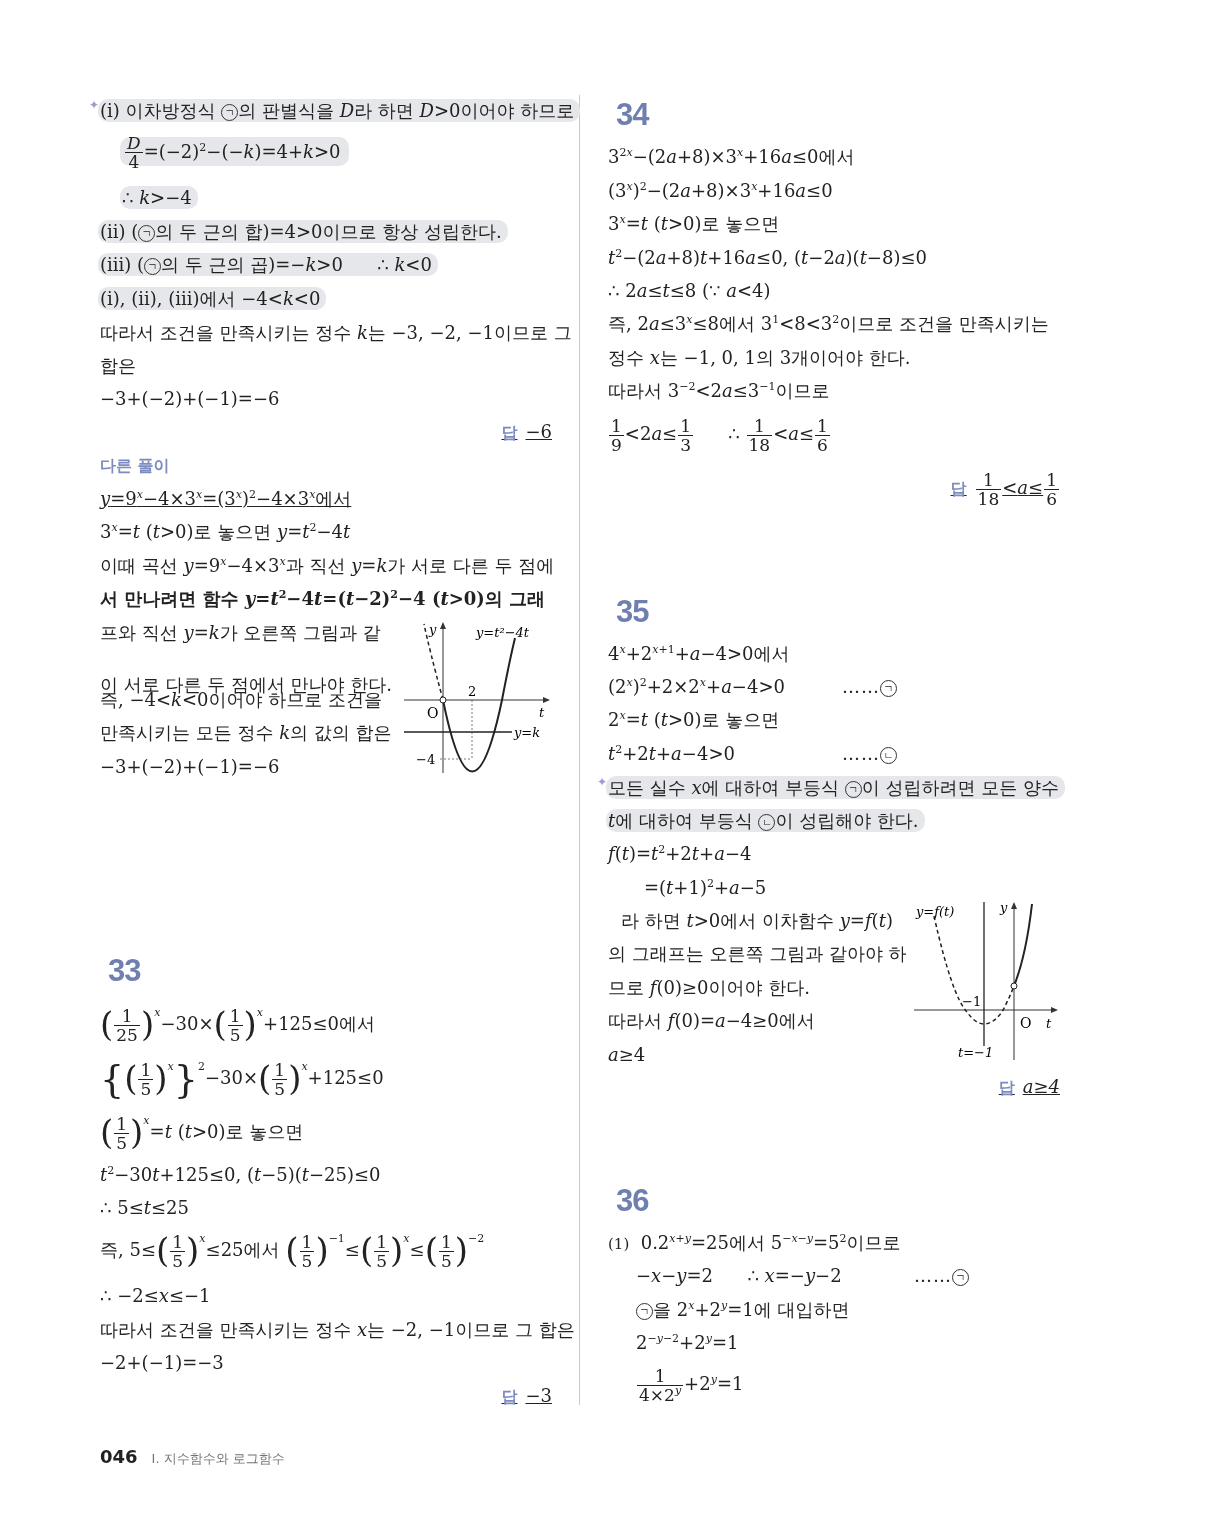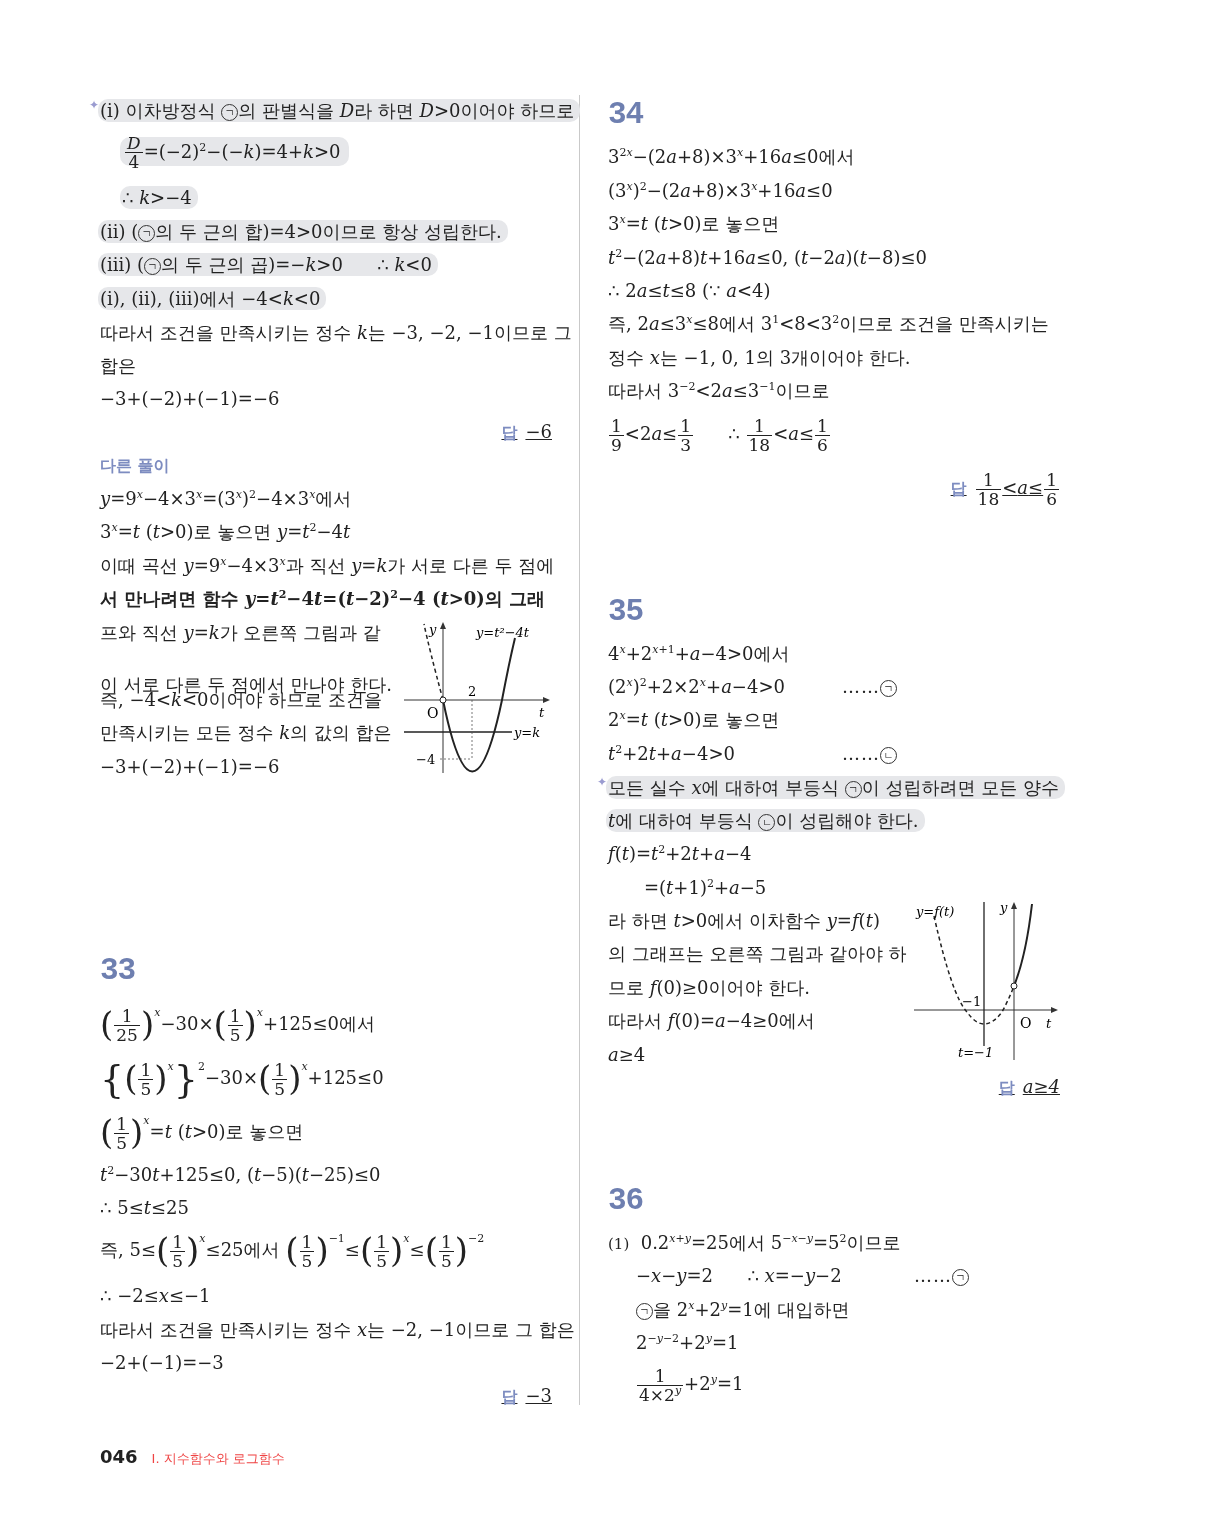--- a/index.html
+++ b/index.html
@@ -5,39 +5,39 @@
   html, body { margin:0; padding:0; background:#ffffff; }
   body { width:1211px; height:1535px; position:relative; overflow:hidden;
          font-family:"DejaVu Serif", serif; color:#222; }
   .col { position:absolute; top:0; }
   .col-left { left:100px; width:452px; }
   .col-right { left:608px; width:452px; }
   .divider { position:absolute; left:579px; top:95px; width:1px; height:1310px; background:#c9c9c9; }
   .line { position:absolute; left:0; font-size:18px; line-height:24px; white-space:nowrap; }
   .hl { background:#e6e7ea; border-radius:10px; padding:1px 6px 1px 2px; margin-left:-2px; }
   .sparkle { position:absolute; left:-9px; top:-6px; color:#9a9bd0; font-size:12px; }
-  .pnum { position:absolute; left:0; font-family:Liberation Mono, monospace; font-weight:bold;
+  .pnum { position:absolute; left:8px; font-family:Liberation Sans, sans-serif; font-weight:bold;
           font-size:31px; color:#6e7fb0; letter-spacing:-1px; }
   .subhead { position:absolute; left:0; font-family:"DejaVu Sans", sans-serif; font-weight:bold;
              font-size:16px; color:#7d8cc0; }
   .answer { position:absolute; right:0; font-size:18px; white-space:nowrap;text-decoration:underline; }
   .ans-label { font-family:"DejaVu Sans", sans-serif; color:#7d8cc0; font-weight:bold; font-size:16px; margin-right:8px; }
   i, .it { font-style:italic; }
   sup { font-size:11px; vertical-align:7px; line-height:0; }
   .frac { display:inline-block; vertical-align:middle; text-align:center; line-height:18px; font-size:17px; margin:0 1px; }
   .frac > span { display:block; padding:0 2px; }
   .frac > span.num { border-bottom:1px solid #222; }
   .paren { font-size:34px; line-height:0; vertical-align:-6px; font-weight:100; }
   .brace { font-size:38px; line-height:0; vertical-align:-8px; font-weight:100; }
   .circ { display:inline-block; width:15px; height:15px; border:1px solid #333; border-radius:50%;
           font-size:10px; line-height:15px; text-align:center; vertical-align:1px; font-family:"DejaVu Sans", sans-serif; }
   .dots { letter-spacing:1px; }
   .footer { position:absolute; left:100px; top:1446px; font-family:"DejaVu Sans", sans-serif; white-space:nowrap; }
   .footer .pg { font-weight:bold; font-size:18px; color:#222; margin-right:14px; }
-  .footer .chap { font-size:13px; color:#ef4444; }
+  .footer .chap { font-size:13px; color:#737373; }
   svg text { font-family:"DejaVu Serif", serif; }
 </style>
 </head>
 <body>
 
 <div class="divider"></div>
 
 <div class="col col-left">
 
   <div class="line" style="top:99px;">
@@ -51,21 +51,21 @@
   <div class="line" style="top:253px;"><span class="hl">(iii) (<span class="circ">ㄱ</span>의 두 근의 곱)=−<i>k</i>&gt;0 &nbsp;&nbsp;&nbsp;&nbsp; ∴ <i>k</i>&lt;0</span></div>
   <div class="line" style="top:287px;"><span class="hl">(i), (ii), (iii)에서 −4&lt;<i>k</i>&lt;0</span></div>
   <div class="line" style="top:321px;">따라서 조건을 만족시키는 정수 <i>k</i>는 −3, −2, −1이므로 그</div>
   <div class="line" style="top:354px;">합은</div>
   <div class="line" style="top:387px;">−3+(−2)+(−1)=−6</div>
   <div class="answer" style="top:421px;">
     <span class="ans-label">답</span><span>−6</span>
   </div>
 
   <div class="subhead" style="top:456px;">다른 풀이</div>
-  <div class="line" style="top:487px;"><i>y</i>=9<sup><i>x</i></sup>−4×3<sup><i>x</i></sup>=(3<sup><i>x</i></sup>)<sup>2</sup>−4×3<sup><i>x</i></sup>에서</div>
+  <div class="line" style="top:487px;text-decoration:underline;"><i>y</i>=9<sup><i>x</i></sup>−4×3<sup><i>x</i></sup>=(3<sup><i>x</i></sup>)<sup>2</sup>−4×3<sup><i>x</i></sup>에서</div>
   <div class="line" style="top:520px;">3<sup><i>x</i></sup>=<i>t</i> (<i>t</i>&gt;0)로 놓으면 <i>y</i>=<i>t</i><sup>2</sup>−4<i>t</i></div>
   <div class="line" style="top:554px;">이때 곡선 <i>y</i>=9<sup><i>x</i></sup>−4×3<sup><i>x</i></sup>과 직선 <i>y</i>=<i>k</i>가 서로 다른 두 점에</div>
   <div class="line" style="top:587px;font-weight:bold;">서 만나려면 함수 <i>y</i>=<i>t</i><sup>2</sup>−4<i>t</i>=(<i>t</i>−2)<sup>2</sup>−4 (<i>t</i>&gt;0)의 그래</div>
   <div class="line" style="top:621px;">프와 직선 <i>y</i>=<i>k</i>가 오른쪽 그림과 같</div>
   <div class="line" style="top:654px;margin-top:19px;">이 서로 다른 두 점에서 만나야 한다.</div>
   <div class="line" style="top:688px;">즉, −4&lt;<i>k</i>&lt;0이어야 하므로 조건을</div>
   <div class="line" style="top:721px;">만족시키는 모든 정수 <i>k</i>의 값의 합은</div>
   <div class="line" style="top:755px;">−3+(−2)+(−1)=−6</div>
 
   <svg style="position:absolute; left:302px; top:618px;" width="152" height="160" viewBox="0 0 152 160">
@@ -120,21 +120,21 @@
 
   <div class="pnum" style="top:594px;">35</div>
   <div class="line" style="top:642px;">4<sup><i>x</i></sup>+2<sup><i>x</i>+1</sup>+<i>a</i>−4&gt;0에서</div>
   <div class="line" style="top:675px; width:300px;">(2<sup><i>x</i></sup>)<sup>2</sup>+2×2<sup><i>x</i></sup>+<i>a</i>−4&gt;0<span style="position:absolute; left:234px;"><span class="dots">……</span><span class="circ">ㄱ</span></span></div>
   <div class="line" style="top:708px;">2<sup><i>x</i></sup>=<i>t</i> (<i>t</i>&gt;0)로 놓으면</div>
   <div class="line" style="top:742px; width:300px;"><i>t</i><sup>2</sup>+2<i>t</i>+<i>a</i>−4&gt;0<span style="position:absolute; left:234px;"><span class="dots">……</span><span class="circ">ㄴ</span></span></div>
   <div class="line" style="top:776px;"><span class="hl" style="position:relative;"><span class="sparkle">✦</span>모든 실수 <i>x</i>에 대하여 부등식 <span class="circ">ㄱ</span>이 성립하려면 모든 양수</span></div>
   <div class="line" style="top:809px;"><span class="hl"><i>t</i>에 대하여 부등식 <span class="circ">ㄴ</span>이 성립해야 한다.</span></div>
   <div class="line" style="top:842px;"><i>f</i>(<i>t</i>)=<i>t</i><sup>2</sup>+2<i>t</i>+<i>a</i>−4</div>
   <div class="line" style="top:876px; left:36px;">=(<i>t</i>+1)<sup>2</sup>+<i>a</i>−5</div>
-  <div class="line" style="top:909px;">라 하면 <i>t</i>&gt;0에서 이차함수 <i>y</i>=<i>f</i>(<i>t</i>)</div>
+  <div class="line" style="top:909px;margin-left:13px;">라 하면 <i>t</i>&gt;0에서 이차함수 <i>y</i>=<i>f</i>(<i>t</i>)</div>
   <div class="line" style="top:942px;">의 그래프는 오른쪽 그림과 같아야 하</div>
   <div class="line" style="top:976px;">므로 <i>f</i>(0)≥0이어야 한다.</div>
   <div class="line" style="top:1009px;">따라서 <i>f</i>(0)=<i>a</i>−4≥0에서</div>
   <div class="line" style="top:1043px;"><i>a</i>≥4</div>
 
   <svg style="position:absolute; left:304px; top:896px;" width="152" height="168" viewBox="0 0 152 168">
     <line x1="2" y1="114" x2="142" y2="114" stroke="#333" stroke-width="1"></line>
     <polygon points="146,114 139,111 139,117" fill="#333"></polygon>
     <line x1="102" y1="164" x2="102" y2="10" stroke="#333" stroke-width="1"></line>
     <polygon points="102,6 99,13 105,13" fill="#333"></polygon>

